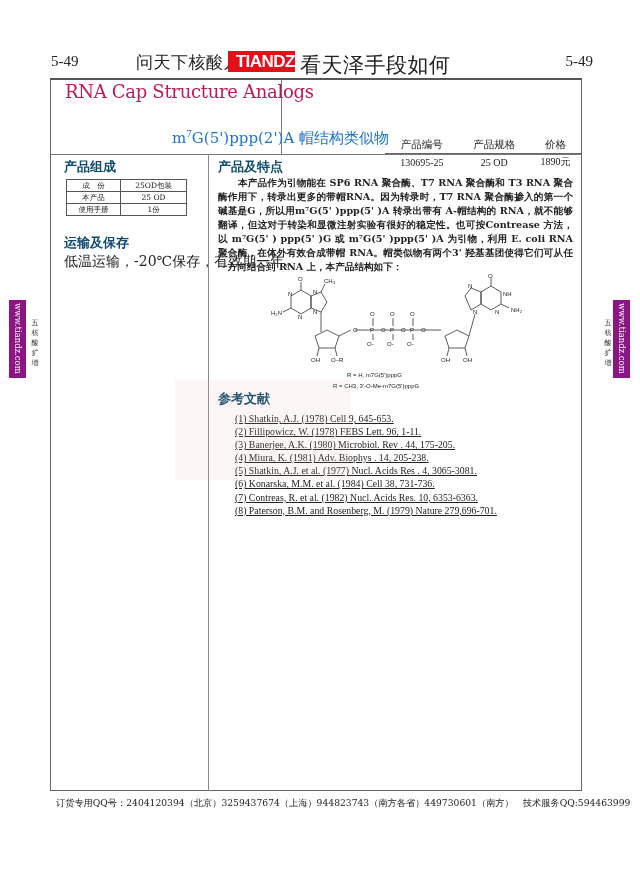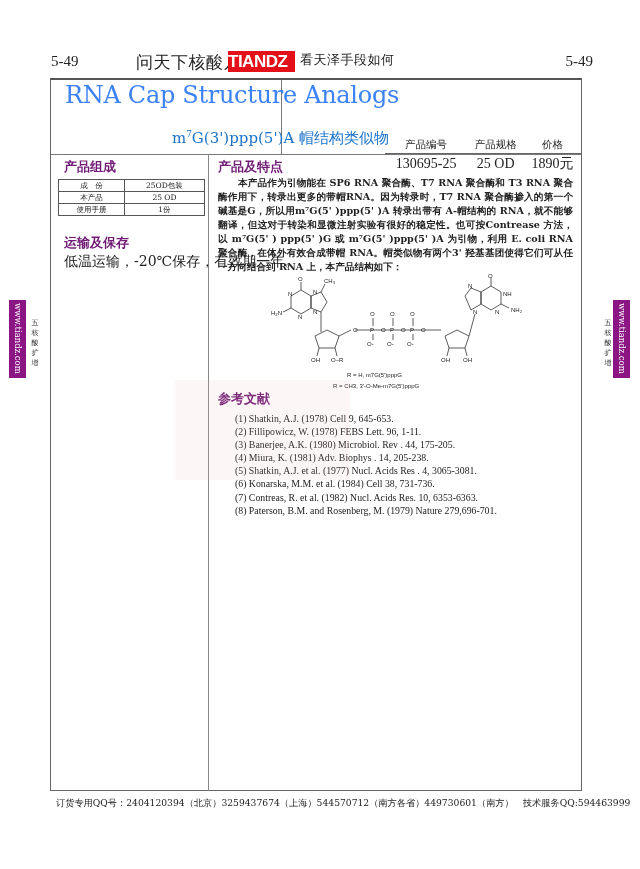--- a/index.html
+++ b/index.html
@@ -4,58 +4,58 @@
 <style>
   html, body { margin:0; padding:0; background:#ffffff; }
   body { width:640px; height:869px; position:relative; overflow:hidden;
          font-family:"DejaVu Serif", "Liberation Serif", serif; color:#222; }
 
   
   .hdr { position:absolute; top:49px; left:0; width:640px; height:28px; }
   .pg-left { position:absolute; left:51px; top:4px; font-size:15px; font-family:"Liberation Serif", serif; color:#222; }
   .pg-right { position:absolute; right:47px; top:4px; font-size:15px; font-family:"Liberation Serif", serif; color:#222; }
   .slogan-l { position:absolute; left:136px; top:2px; font-size:17px; font-family:"DejaVu Serif", serif; color:#222; letter-spacing:0.5px; }
-  .slogan-r { position:absolute; left:300px; top:2px; font-size:13px; font-family:"DejaVu Serif", serif; color:#222; letter-spacing:0.5px; }
+  .slogan-r { position:absolute; left:300px; top:2px; font-size:21px; font-family:"DejaVu Serif", serif; color:#222; letter-spacing:0.5px; }
   .logo { position:absolute; left:228px; top:2px; width:67px; height:21px; background:#e3101a; color:#fff;
-          font-family:"Liberation Sans", sans-serif; font-weight:bold; font-size:17px; text-align:left; line-height:21px; letter-spacing:-0.5px; }
+          font-family:"Liberation Sans", sans-serif; font-weight:bold; font-size:17px; text-align:right; line-height:21px; letter-spacing:-0.5px; }
 
   
   .frame { position:absolute; left:50px; top:78px; width:532px; height:713px; border:1px solid #666; border-top:2px solid #555; box-sizing:border-box; }
   .title-row { position:absolute; left:0; top:0; width:530px; height:74px; border-bottom:1px solid #777; }
   .title-left { position:absolute; left:0; top:0; width:230px; height:74px; border-right:1px solid #777; }
-  .title-en { position:absolute; left:14px; top:1px; font-size:24px; color:#3b82f6; font-family:"DejaVu Serif", serif; white-space:nowrap; letter-spacing:-0.3px; }
+  .title-en { position:absolute; left:14px; top:1px; font-size:18px; color:#be185d; font-family:"DejaVu Serif", serif; white-space:nowrap; letter-spacing:-0.3px; }
   .title-cn { position:absolute; right:-108px; top:49px; font-size:15px; color:#1a73c9; white-space:nowrap; font-family:"DejaVu Serif", serif; }
   .title-cn sup { font-size:9px; }
 
   .spec { position:absolute; left:334px; top:20px; width:196px; font-size:10px; }
   .spec table { border-collapse:collapse; width:196px;margin-top:36px; }
   .spec th { font-weight:normal; font-size:10.5px; padding:2px 0 1px 0; border-bottom:1px solid #666; color:#222; }
-  .spec td { text-align:center; font-size:14px; padding:1px 0; color:#222; font-family:"Liberation Serif", serif; }
+  .spec td { text-align:center; font-size:10px; padding:1px 0; color:#222; font-family:"Liberation Serif", serif; }
 
   
   .col-divider { position:absolute; left:157px; top:74px; width:1px; height:637px; background:#888; }
   .left-col { position:absolute; left:0; top:74px; width:157px; }
   .right-col { position:absolute; left:158px; top:74px; width:372px; }
 
-  .sec-h { color:#701a75; font-size:13px; font-weight:bold; font-family:"DejaVu Serif", serif; }
+  .sec-h { color:#0c4a6e; font-size:13px; font-weight:bold; font-family:"DejaVu Serif", serif; }
   .comp-h { position:absolute; left:13px; top:4px; }
-  .comp-table { position:absolute; left:7px; top:25px; width:147px; border-collapse:collapse; font-size:7.5px; }
+  .comp-table { position:absolute; left:15px; top:25px; width:121px; border-collapse:collapse; font-size:7.5px; }
   .comp-table td { border:1px solid #555; text-align:center; height:11px; padding:0; color:#222; }
   .ship-h { position:absolute; left:13px; top:80px; }
   .ship-text { position:absolute; left:13px; top:99px; font-size:14px; white-space:nowrap; color:#222; }
 
   .feat-h { position:absolute; left:9px; top:4px; }
   .feat-text { position:absolute; left:9px; top:22px; width:355px; font-size:9.6px; line-height:14px; text-align:justify; color:#222; }
   .feat-text p { margin:0; text-indent:20px;font-weight:bold; }
 
   .struct { position:absolute; left:60px; top:120px; width:262px; height:118px; }
   .struct svg { width:262px; height:118px; }
 
   .ref-h { position:absolute; left:9px; top:236px; }
-  .refs { position:absolute; left:26px; top:258px; font-size:9.8px; line-height:13.1px; color:#222; font-family:"Liberation Serif", serif; }
+  .refs { position:absolute; left:26px; top:258px; font-size:9.8px; line-height:13.1px; color:#222; font-family:"Liberation Serif", serif;text-decoration:underline; }
   .refs div { white-space:nowrap; }
 
   .watermark { position:absolute; left:175px; top:380px; width:175px; height:100px; background:rgba(240,180,180,0.12); }
 
   
   .side-tab { position:absolute; top:300px; width:17px; height:78px; background:#8a1583; color:#fff; }
   .side-tab span { display:block; transform:rotate(90deg); transform-origin:left top; position:absolute; left:14px; top:3px; white-space:nowrap; font-size:8.5px; font-family:"DejaVu Serif", serif; }
   .side-tab.left { left:9px; }
   .side-tab.right { left:613px; }
   .side-label { position:absolute; top:318px; width:10px; font-size:7px; line-height:10px; color:#333; text-align:center; }
@@ -82,21 +82,21 @@
 <div class="side-label left">五核酸扩增</div>
 <div class="side-tab right">
     <span>www.tiandz.com</span>
   </div>
 <div class="side-label right">五核酸扩增</div>
 
 <div class="frame">
   <div class="title-row">
     <div class="title-left">
       <div class="title-en">RNA Cap Structure Analogs</div>
-      <div class="title-cn"><span>m</span><sup>7</sup><span>G(3')ppp(5')A 帽结构类似物</span></div>
+      <div class="title-cn"><span>m</span><sup>7</sup><span>G(5')ppp(2')A 帽结构类似物</span></div>
     </div>
     <div class="spec">
       <table>
         <tbody>
             <tr>
           <th>产品编号</th>
           <th>产品规格</th>
           <th>价格</th>
         </tr>
         <tr>
@@ -220,14 +220,14 @@
       <div>(6) Konarska, M.M. et al. (1984) Cell 38, 731-736.</div>
       <div>(7) Contreas, R. et al. (1982) Nucl. Acids Res. 10, 6353-6363.</div>
       <div>(8) Paterson, B.M. and Rosenberg, M. (1979) Nature 279,696-701.</div>
     </div>
   </div>
 </div>
 
 <div class="watermark"></div>
 
 <div class="footer">
-  <div>订货专用QQ号：2404120394（北京）3259437674（上海）544570712（南方各省）449730601（南方）　技术服务QQ:594463999</div>
+  <div>订货专用QQ号：2404120394（北京）3259437674（上海）944823743（南方各省）449730601（南方）　技术服务QQ:594463999</div>
 </div>
 
 </body></html>

